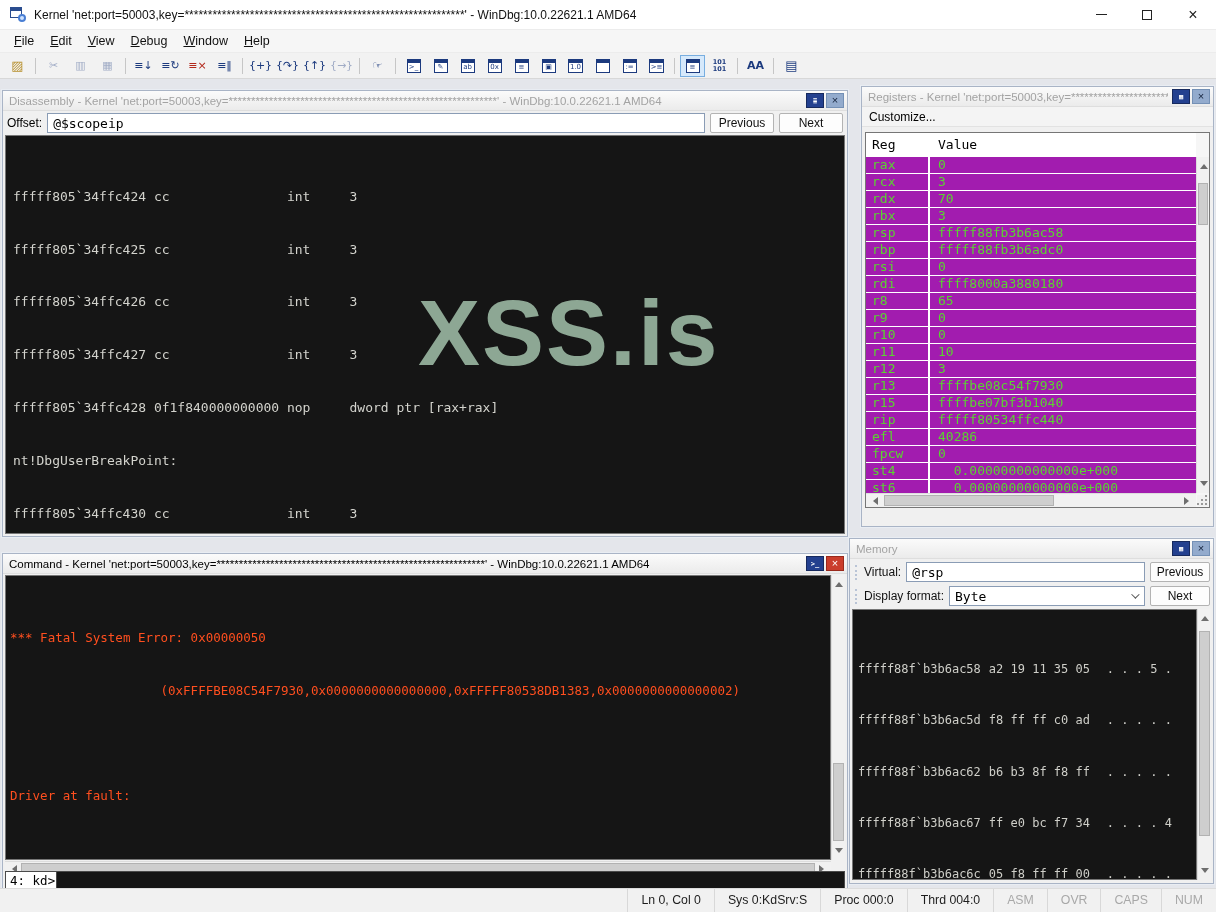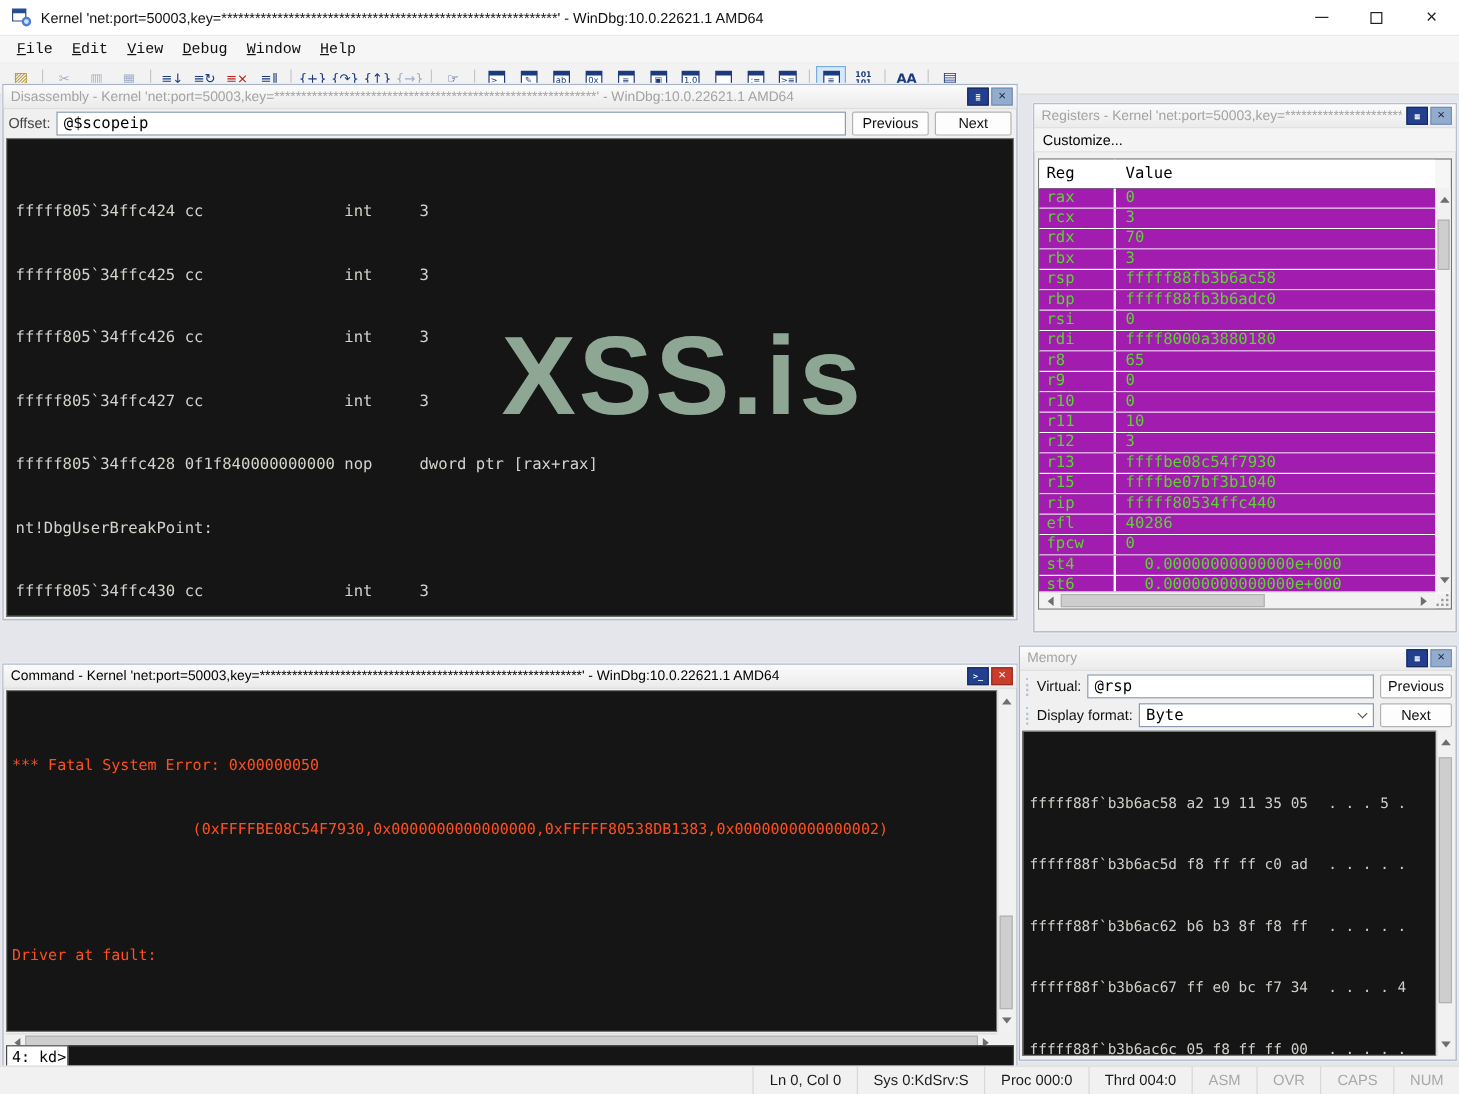--- a/index.html
+++ b/index.html
@@ -13,21 +13,21 @@
   .app-icon .ai-b { position:absolute; right:0; bottom:0; width:8px; height:8px; border:2px solid #4a7fd4; border-radius:50%; background:#cfe3ff; }
   .title-text { margin-left:8px; font-size:12px; color:#111; white-space:nowrap; }
   .win-controls { margin-left:auto; display:flex; height:100%; }
   .wc { width:46px; height:100%; display:flex; align-items:center; justify-content:center; }
   .wc-min-glyph { width:11px; border-top:1px solid #222; }
   .wc-max-glyph { width:10px; height:10px; border:1px solid #222; }
   .wc-close-glyph { font-size:16px; color:#222; line-height:10px; }
 
   
   .menubar { position:absolute; left:0; top:30px; width:100%; height:23px; background:#f6f6f6; display:flex; align-items:center; padding-left:6px; border-bottom:1px solid #ececec; }
-  .menu-item { padding:0 8px; font-size:12.5px; color:#111; line-height:23px;font-family:Liberation Mono, monospace; }
+  .menu-item { padding:0 8px; font-size:12.5px; color:#111; line-height:23px; }
   .menu-item::first-letter { text-decoration:underline; }
 
   
   .toolbar { position:absolute; left:0; top:53px; width:100%; height:26px; background:#f2f2f2; border-bottom:1px solid #d8d8d8; display:flex; align-items:center; padding-left:4px; }
   .tbtn { width:25px; height:22px; display:flex; align-items:center; justify-content:center; margin:0 1px; border:1px solid transparent; flex:none; }
   .tbtn .tglyph { font-size:11px; color:#1c3a7e; font-family:"DejaVu Sans",sans-serif; white-space:pre; text-align:center; }
   .tbtn.sep { width:1px; height:16px; background:#c6c6c6; margin:0 4px; border:none; }
   .tbtn.gray { opacity:.38; }
   .tbtn.c-gold .tglyph { color:#b8912f; font-size:13px; }
   .tbtn.c-red .tglyph { color:#b3281b; }
@@ -44,23 +44,23 @@
   .pt-text { flex:0 1 auto; overflow:hidden; white-space:nowrap; }
   .pt-sp { flex:1 0 2px; }
   .ptbtn { flex:none; width:18px; height:15px; margin-left:2px; display:flex; align-items:center; justify-content:center; }
   .ptbtn.dock { background:#23408f; color:#fff; border:1px solid #16295e; font:bold 7px "DejaVu Sans Mono",monospace; }
   .ptbtn.close { background:#93abcd; color:#16243e; border:1px solid #7490b5; font-size:11px; line-height:11px; }
   .ptbtn.close.red { background:#ca3d2c; color:#fff; border-color:#99291c; }
 
   .fieldbtn { height:20px; background:#fdfdfd; border:1px solid #b3b3b3; border-radius:2px; font-size:12px; display:flex; align-items:center; justify-content:center; color:#111; flex:none; }
 
   
-  .pane-disasm { left:2px; top:70px; width:846px; height:447px; }
+  .pane-disasm { left:2px; top:90px; width:846px; height:447px; }
   .offsetbar { height:24px; display:flex; align-items:center; padding:2px 4px; gap:5px; }
-  .offset-label { font-size:12px; color:#404040; }
+  .offset-label { font-size:12px; color:#000000; }
   .offset-input { flex:1; height:20px; border:1px solid #8a9cb5; background:#fff; font:13px "DejaVu Sans Mono",monospace; padding:0 5px; color:#000; }
   .navbtn { width:64px; }
   .dcontent { position:relative; margin:0 2px 2px 2px; height:399px; background:#151515; border:1px solid #767676; padding:1px 0 0 7px; font:13px/13.2px "DejaVu Sans Mono",monospace; color:#d3d3cd; white-space:pre; overflow:hidden; }
   .dline { height:13.2px; }
   .watermark { position:absolute; left:415px; top:196px; font:bold 93px/1 "Liberation Sans",sans-serif; color:#8da794; letter-spacing:2px; z-index:5; }
 
   
   .pane-reg { left:861px; top:86px; width:353px; height:441px; }
   .customize { height:20px; display:flex; align-items:center; padding-left:7px; font-size:12px; color:#000; background:#f4f4f4; border-bottom:1px solid #e2e2e2; }
   .regwrap { position:relative; margin:5px 3px 2px 3px; height:376px; border:1px solid #767676; background:#f6f6f6; overflow:hidden; }

